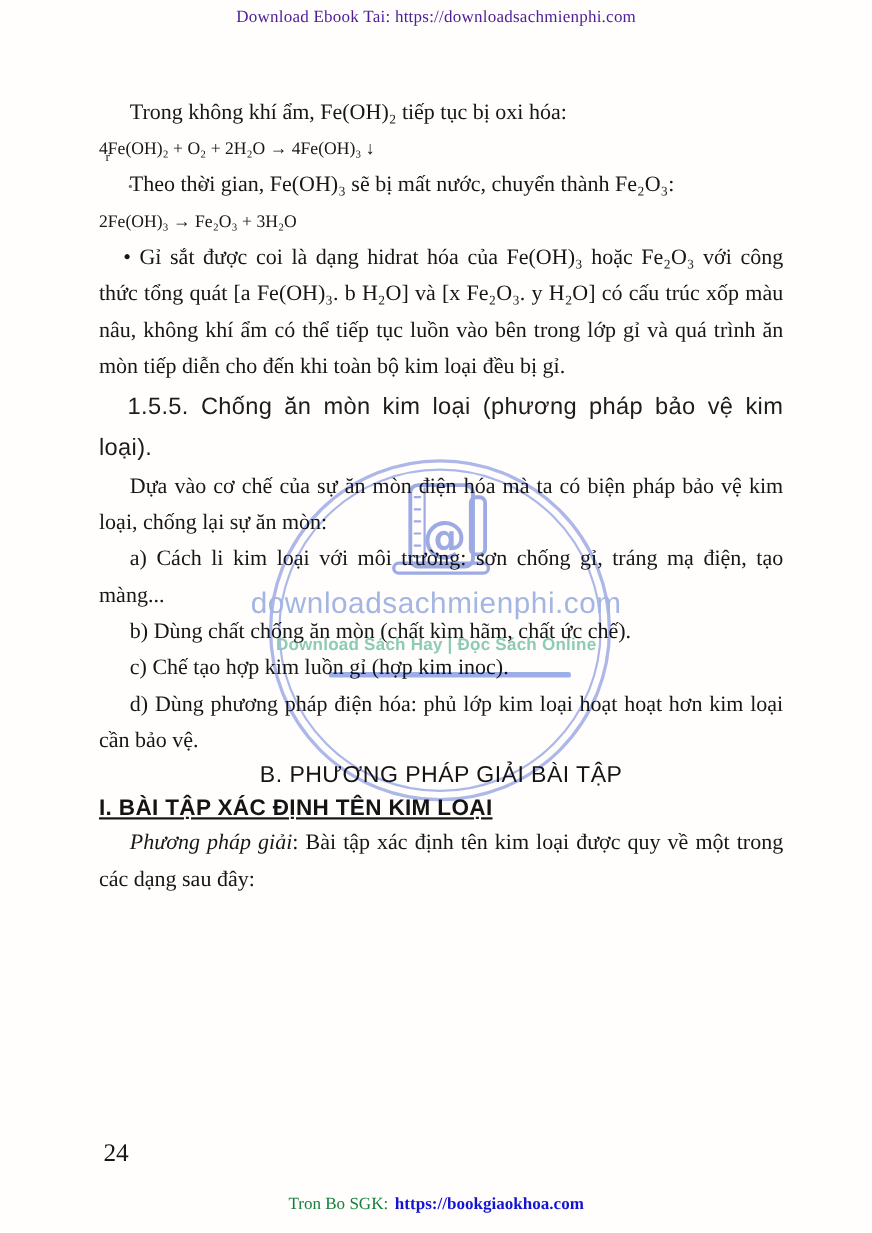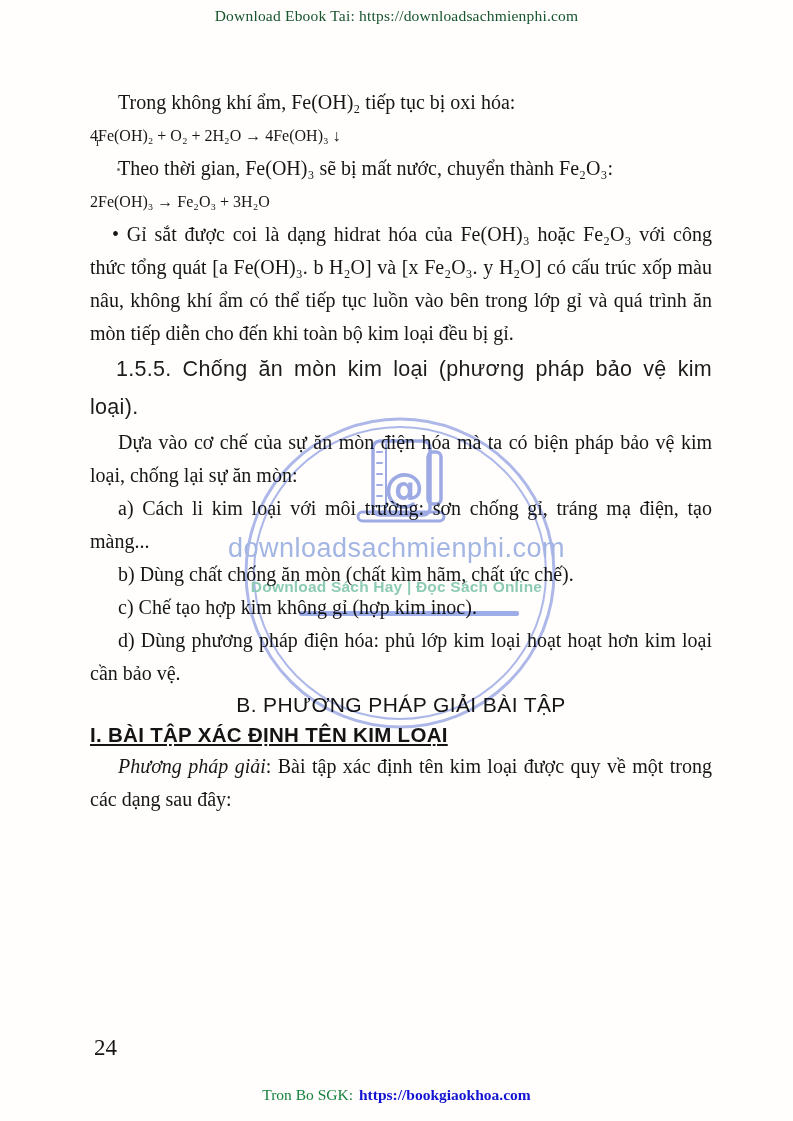--- a/index.html
+++ b/index.html
@@ -7,21 +7,21 @@
   body {
     width: 793px; height: 1121px;
     background: #ffffff;
     font-family: "Liberation Serif", "DejaVu Serif", serif;
   }
   .page { position: relative; width: 793px; height: 1121px; background: #fffefd; overflow: hidden; }
 
   .top-link {
     position: absolute; top: 7px; left: 0; width: 100%;
     text-align: center; font-size: 15.5px; letter-spacing: .2px;
-    color: #14532d;
+    color: #4c1d95;
   }
   .bottom-link {
     position: absolute; top: 1086px; left: 0; width: 100%;
     text-align: center; font-size: 15.5px;
   }
   .f-label { color: #15803d; }
   .f-url { color: #1313d2; font-weight: bold; margin-left: 6px; }
 
   .content {
     position: absolute; left: 90px; top: 86px; width: 622px;
@@ -118,21 +118,21 @@
   <div class="content">
     <p class="indent">Trong không khí ẩm, Fe(OH)₂ tiếp tục bị oxi hóa:</p>
     <p class="eq mt15">4Fe(OH)₂ + O₂ + 2H₂O → 4Fe(OH)₃ ↓</p>
     <p class="indent mt17">Theo thời gian, Fe(OH)₃ sẽ bị mất nước, chuyển thành Fe₂O₃:</p>
     <p class="eq mt14">2Fe(OH)₃ → Fe₂O₃ + 3H₂O</p>
     <p class="bullet mt15">• Gỉ sắt được coi là dạng hidrat hóa của Fe(OH)₃ hoặc Fe₂O₃ với công thức tổng quát [a Fe(OH)₃. b H₂O] và [x Fe₂O₃. y H₂O] có cấu trúc xốp màu nâu, không khí ẩm có thể tiếp tục luồn vào bên trong lớp gỉ và quá trình ăn mòn tiếp diễn cho đến khi toàn bộ kim loại đều bị gỉ.</p>
     <p class="h155 mt7">1.5.5. Chống ăn mòn kim loại (phương pháp bảo vệ kim loại).</p>
     <p class="indent mt3">Dựa vào cơ chế của sự ăn mòn điện hóa mà ta có biện pháp bảo vệ kim loại, chống lại sự ăn mòn:</p>
     <p class="indent mt1">a) Cách li kim loại với môi trường: sơn chống gỉ, tráng mạ điện, tạo màng...</p>
     <p class="indent">b) Dùng chất chống ăn mòn (chất kìm hãm, chất ức chế).</p>
-    <p class="indent mt8">c) Chế tạo hợp kim không gỉ (hợp kim inoc).</p>
+    <p class="indent mt8">c) Chế tạo hợp kim luồn gỉ (hợp kim inoc).</p>
     <p class="indent mt6">d) Dùng phương pháp điện hóa: phủ lớp kim loại hoạt hoạt hơn kim loại cần bảo vệ.</p>
     <h2 class="hB mt46">B. PHƯƠNG PHÁP GIẢI BÀI TẬP</h2>
     <h3 class="hI mt40">I. BÀI TẬP XÁC ĐỊNH TÊN KIM LOẠI</h3>
     <p class="indent mt23"><i>Phương pháp giải</i><span>: Bài tập xác định tên kim loại được quy về một trong các dạng sau đây:</span></p>
   </div>
 
   <div class="pageno">24</div>
 
   <div class="bottom-link">
     <span class="f-label">Tron Bo SGK:</span><span class="f-url">https://bookgiaokhoa.com</span>

